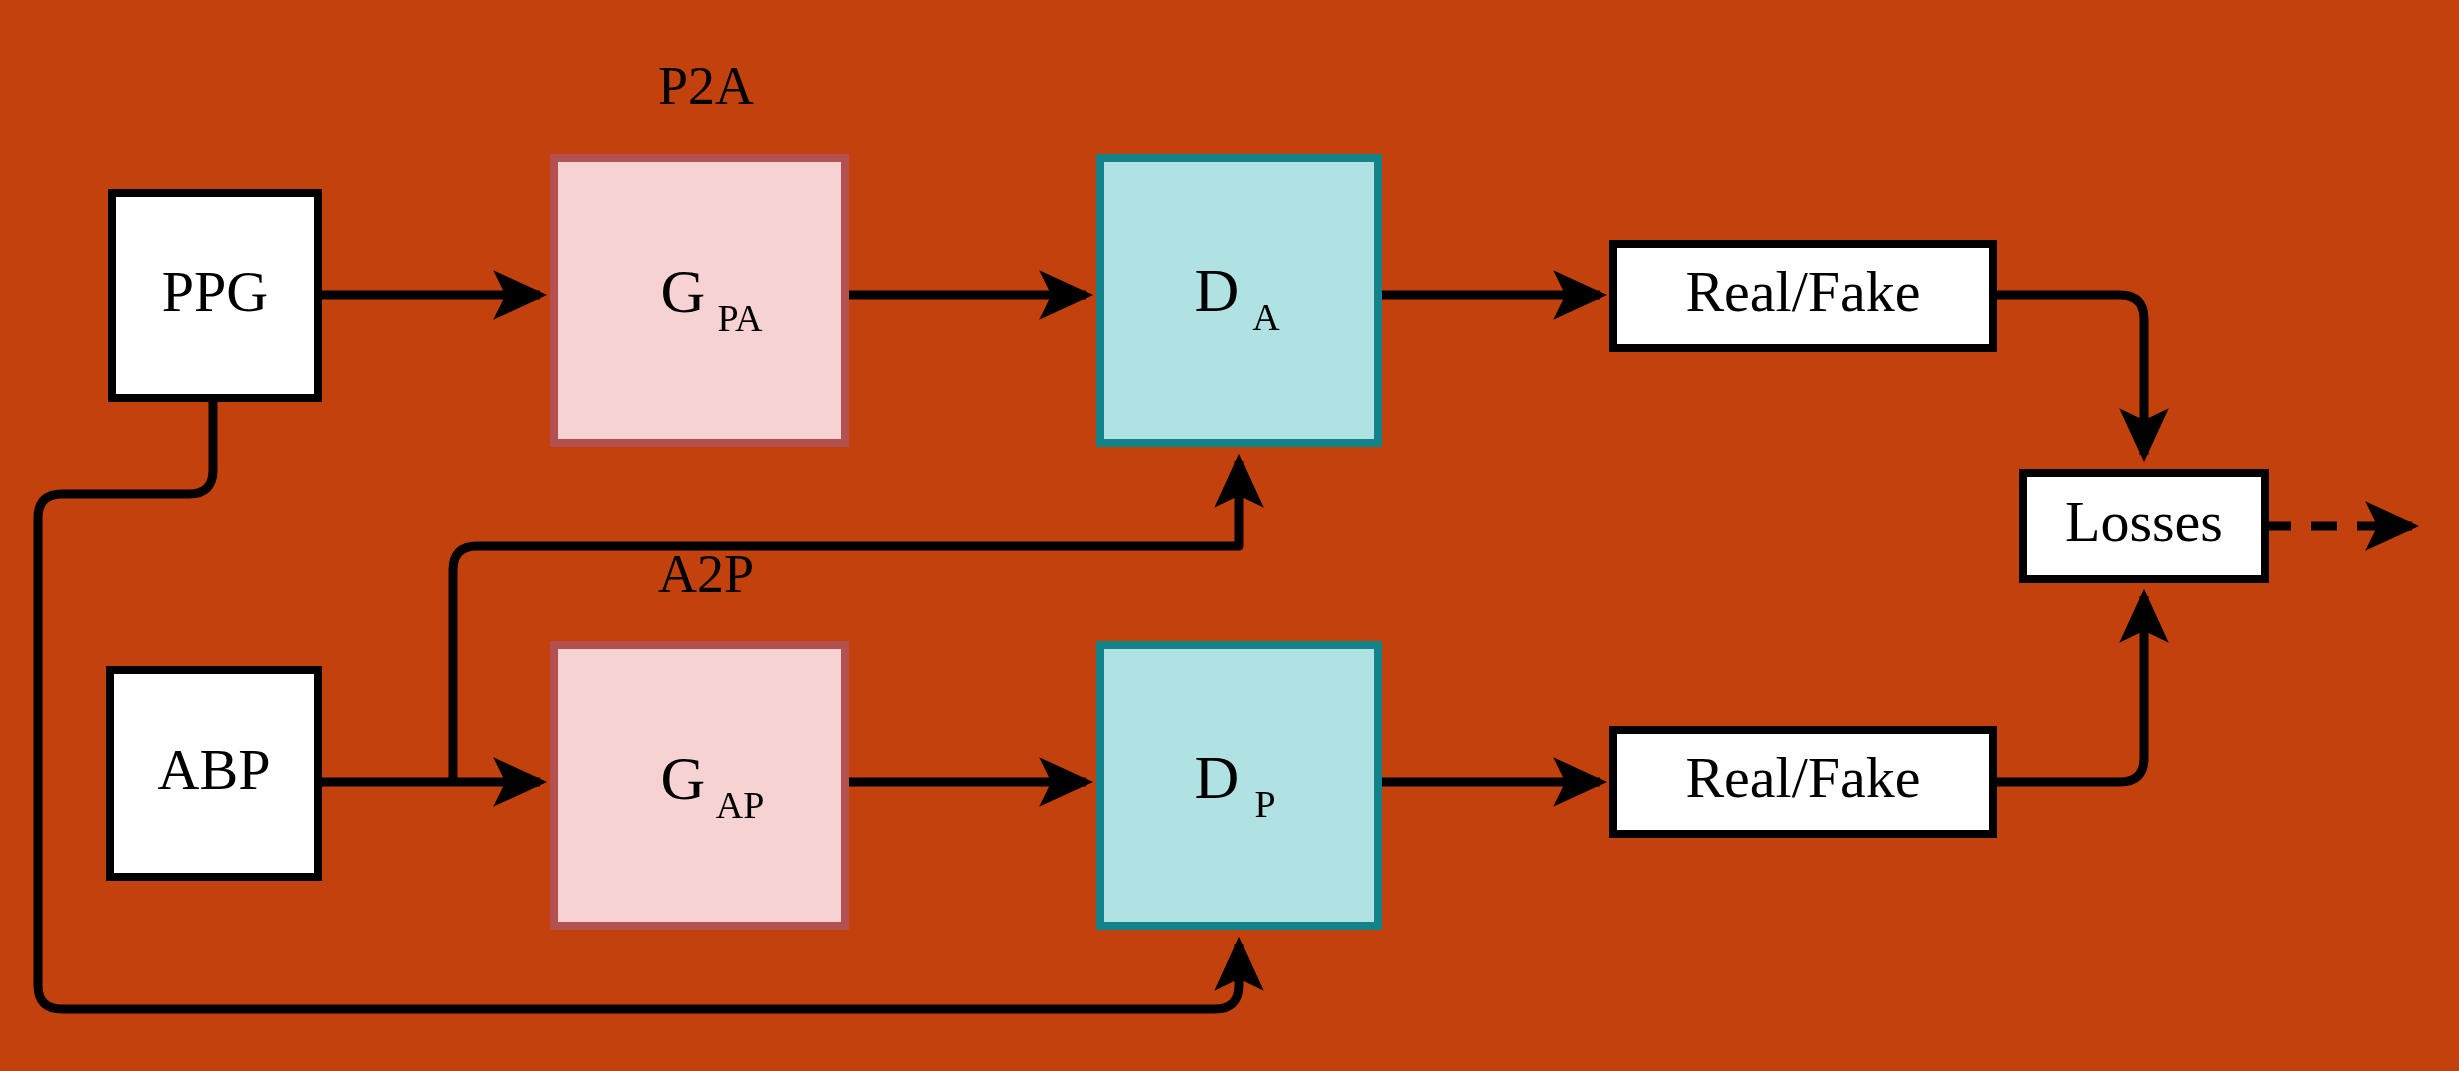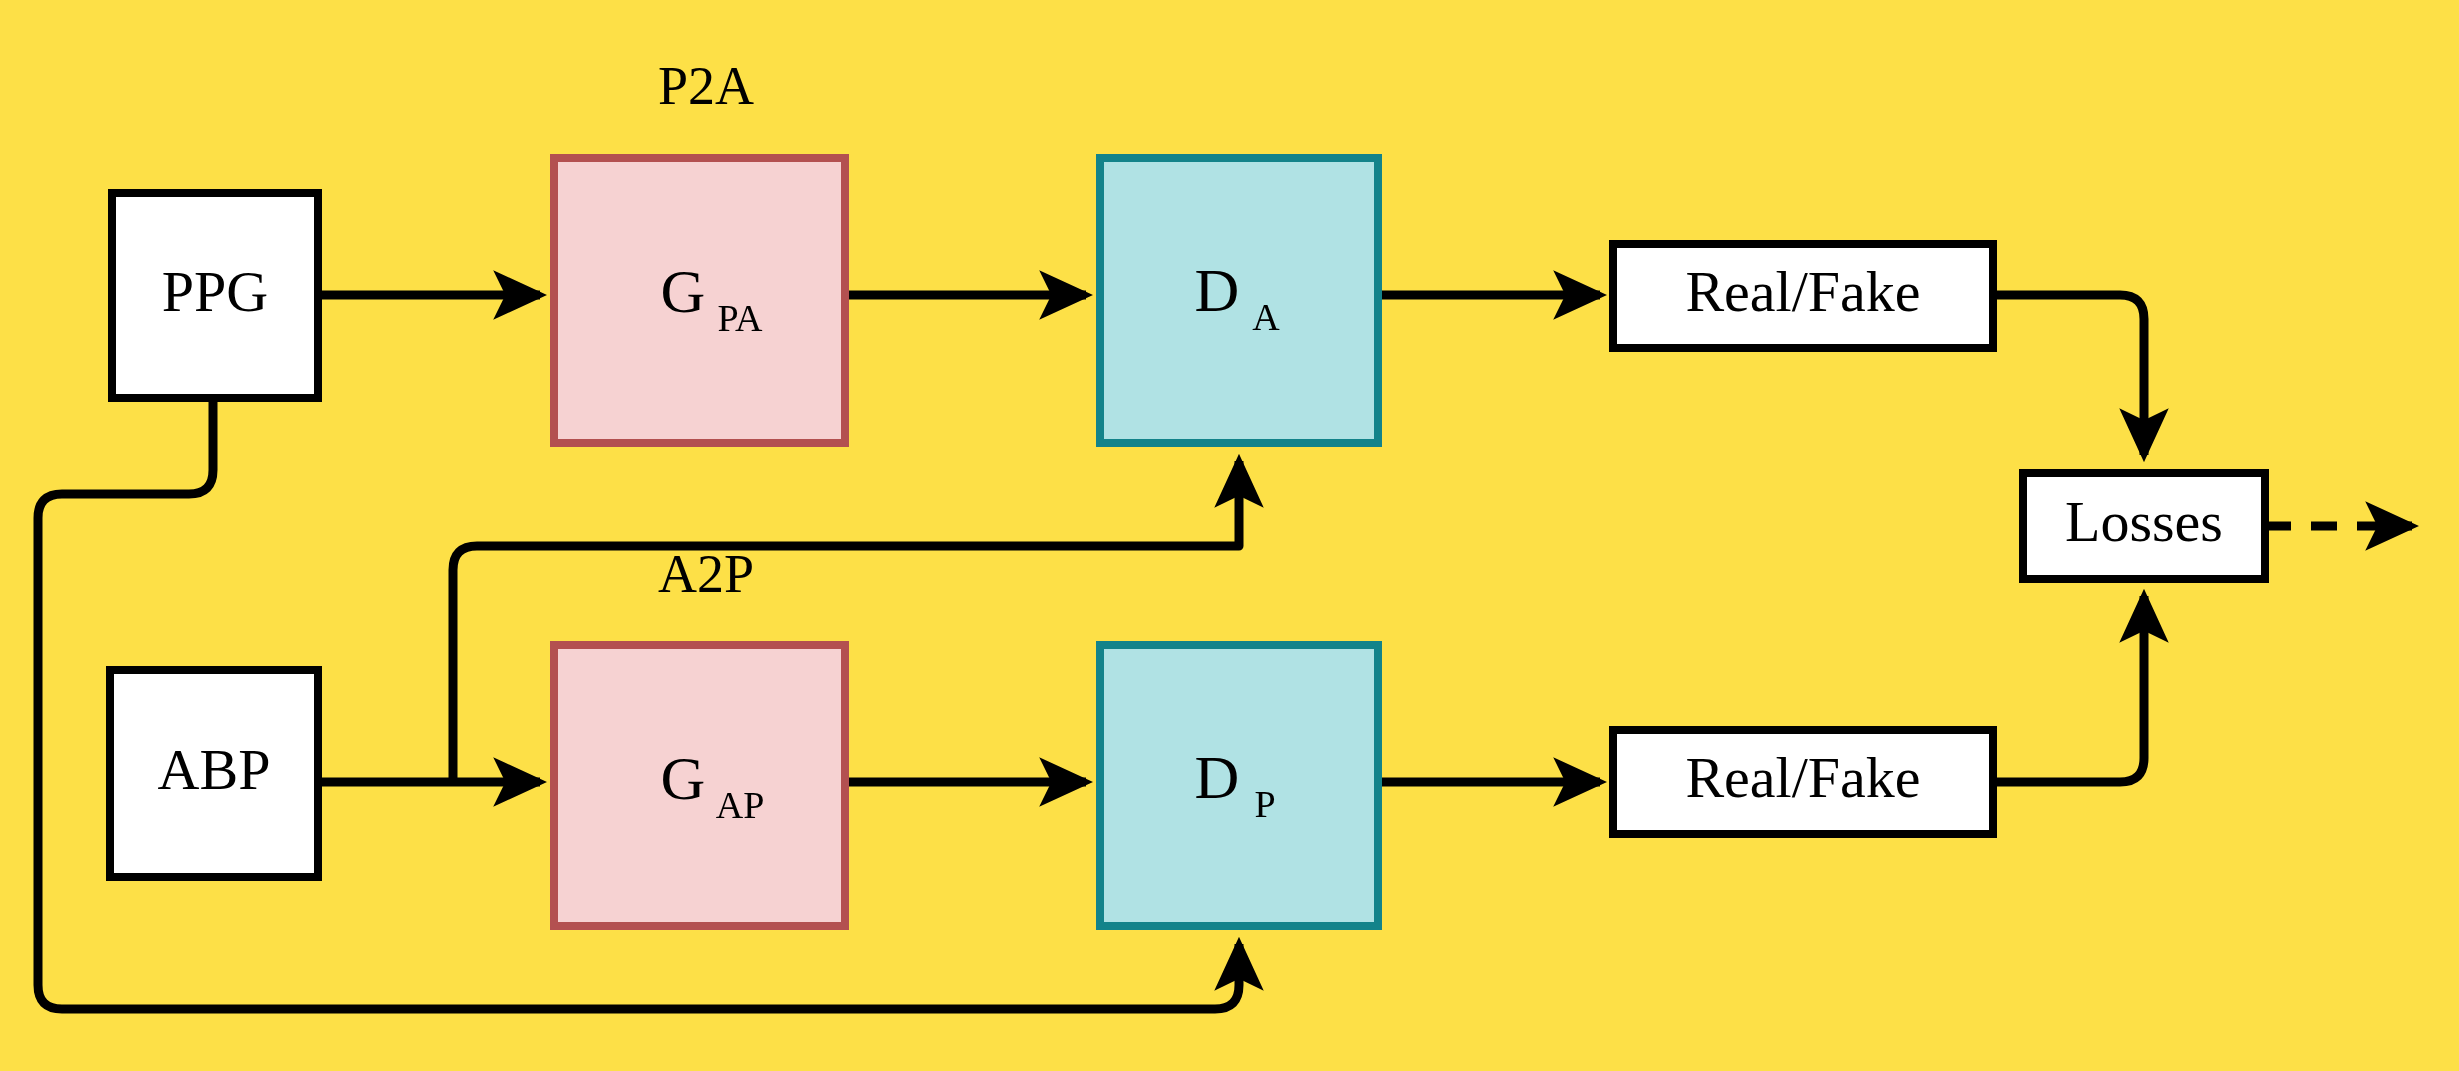--- a/index.html
+++ b/index.html
@@ -8,21 +8,21 @@
     padding: 0;
     background: #ffffff;
   }
   body {
     font-family: "Liberation Serif", "DejaVu Serif", serif;
   }
   #diagram-root {
     position: relative;
     width: 2459px;
     height: 1071px;
-    background: #fde047;
+    background: #c2410c;
     overflow: hidden;
   }
   svg.diagram-canvas {
     display: block;
     width: 2459px;
     height: 1071px;
   }
   .box-label {
     font-family: "Liberation Serif", "DejaVu Serif", serif;
     fill: #000000;

